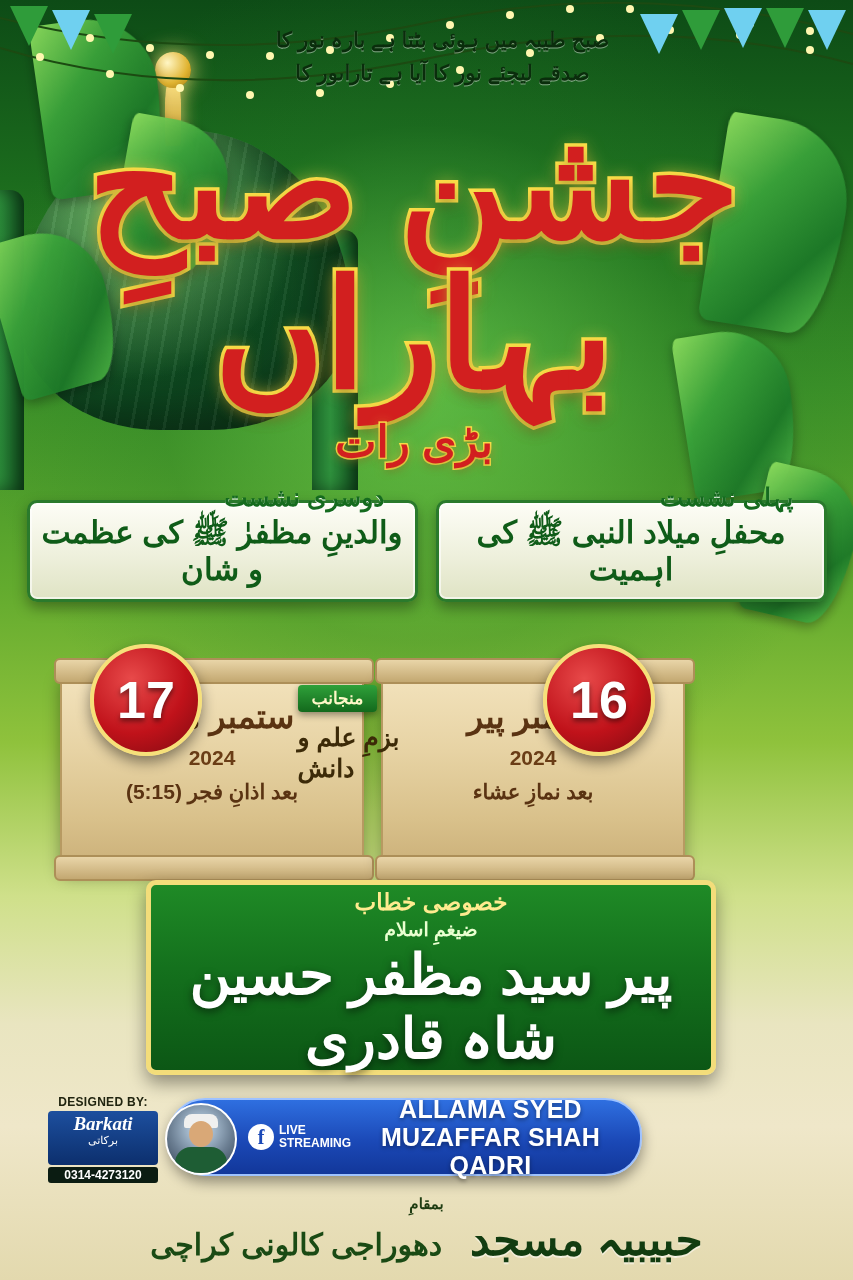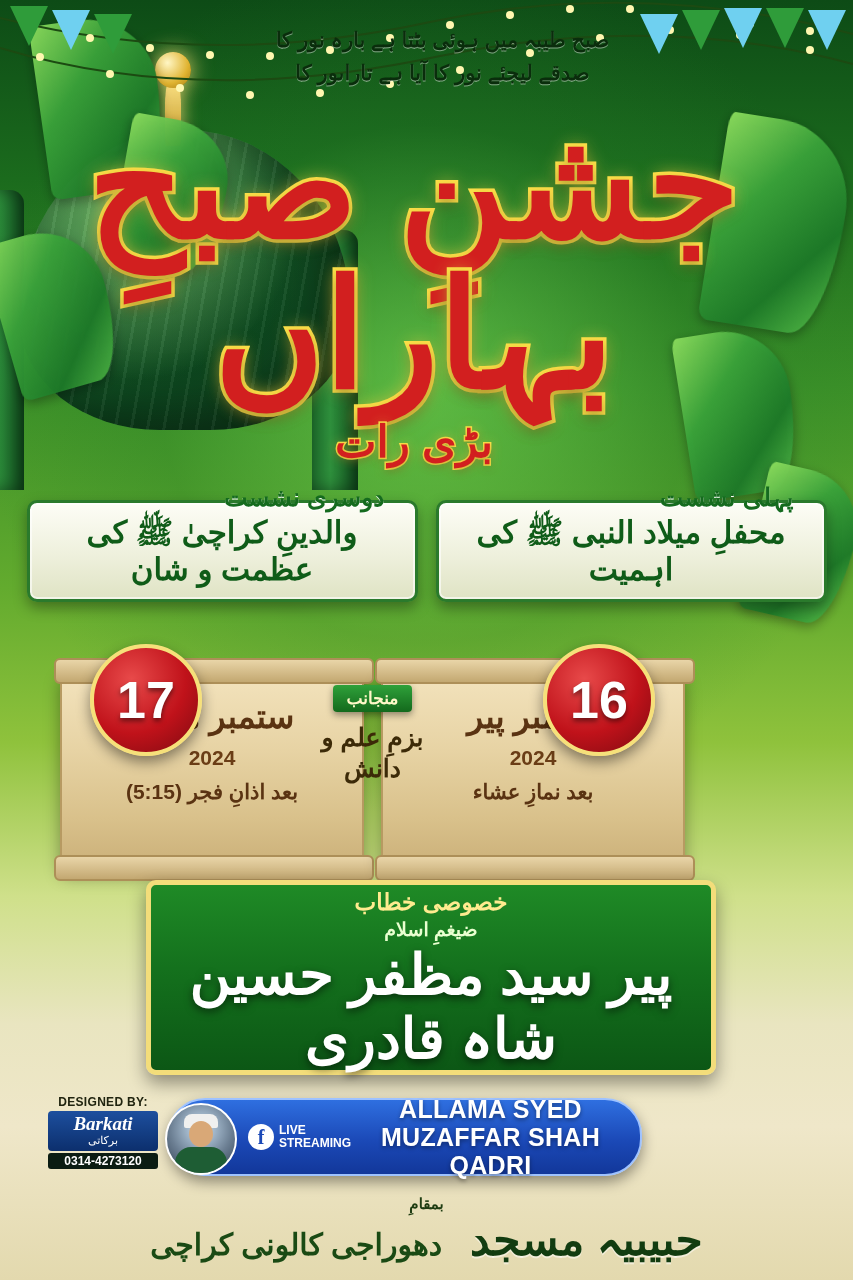--- a/index.html
+++ b/index.html
@@ -289,21 +289,21 @@
   }
   .scroll.left .day-badge { left: 28px; }
   .scroll.right .day-badge { right: 28px; }
 
   .center-tag {
     position: absolute;
     left: 50%;
     top: 55px;
     transform: translateX(-50%);
     width: 150px;
-    text-align: center;
+    text-align: left;
     direction: rtl;
     z-index: 9;
   }
   .center-tag .ribbon {
     display: inline-block;
     background: linear-gradient(180deg, #2fa13a, #13691c);
     color: #fff8c9;
     font-size: 17px;
     font-weight: 700;
     padding: 3px 14px;
@@ -366,21 +366,21 @@
   .designer .d-head {
     font-size: 12px;
     font-weight: 700;
     color: #20240f;
     letter-spacing: .3px;
   }
   .designer .d-logo {
     margin-top: 2px;
     background: linear-gradient(180deg, #1d4f9e, #0c2f6d);
     border-radius: 4px;
-    padding: 3px 4px 5px;
+    padding: 3px 4px 19px;
     color: #ffffff;
   }
   .designer .d-logo .d-brand {
     font-family: "Liberation Serif", serif;
     font-style: italic;
     font-size: 19px;
     font-weight: 700;
     line-height: 1.05;
   }
   .designer .d-logo .d-brand-ur {
@@ -609,21 +609,21 @@
   </div>
 
   <div class="title-wrap">
     <div class="title-main">جشنِ صبحِ بہاراں</div>
     <div class="title-sub">بڑی رات</div>
   </div>
 
   <div class="sessions">
     <div class="session">
       <div class="s-label">دوسری نشست</div>
-      <div class="s-text">والدینِ کراچیٰ ﷺ کی عظمت و شان</div>
+      <div class="s-text">والدینِ مظفرٰ ﷺ کی عظمت و شان</div>
     </div>
     <div class="session">
       <div class="s-label">پہلی نشست</div>
       <div class="s-text">محفلِ میلاد النبی ﷺ کی اہمیت</div>
     </div>
   </div>
 
   <div class="scrolls">
 
     <div class="scroll left">

